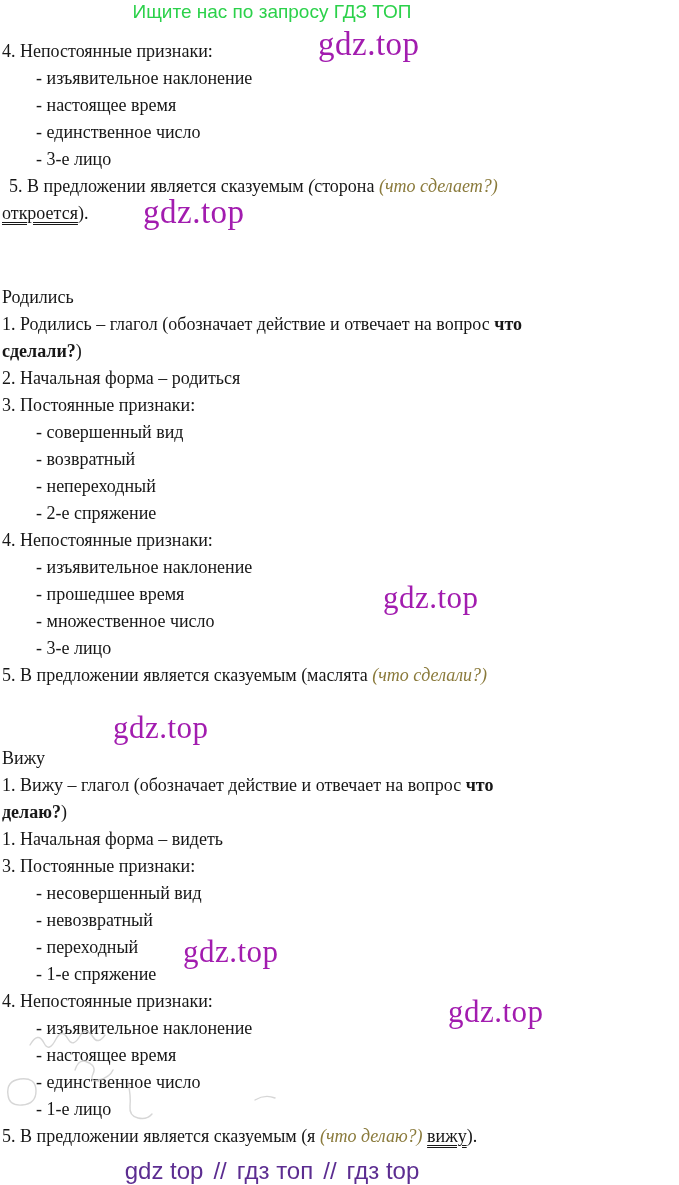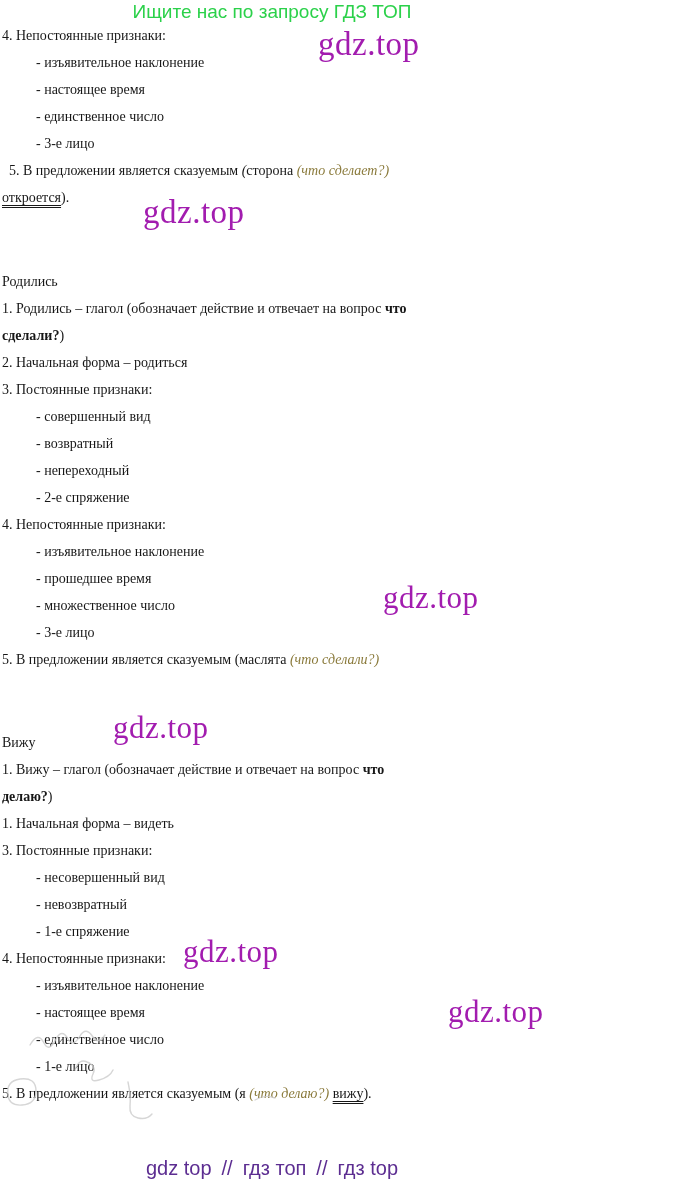--- a/index.html
+++ b/index.html
@@ -19,24 +19,24 @@
     left: 0;
     width: 100%;
     text-align: center;
     font-family: "Liberation Sans", sans-serif;
     font-size: 19px;
     font-weight: 500;
     color: #2bd14a;
   }
   .content {
     position: absolute;
-    top: 22px;
+    top: 38px;
     left: 2px;
     right: 0;
-    font-size: 14px;
+    font-size: 18px;
   }
   .section[data-idx="0"] { margin-bottom: 57px; }
   .section[data-idx="1"] { margin-bottom: 56px; }
   .line {
     height: 27px;
     line-height: 27px;
     white-space: pre;
   }
   .line.i1 { padding-left: 34px; }
   .line.i2 { padding-left: 7px; }
@@ -68,21 +68,21 @@
     top: 0;
     pointer-events: none;
   }
   .footer {
     position: absolute;
     top: 1157px;
     left: 0;
     width: 100%;
     text-align: center;
     font-family: "Liberation Sans", sans-serif;
-    font-size: 20px;
+    font-size: 24px;
     font-weight: 500;
     color: #5c2d91;
   }
   .footer span { margin: 0 5px; }
 </style>
 </head>
 <body>
 
 <div class="page">
 
@@ -116,20 +116,21 @@
         <div class="line"><span class="seg">5. В предложении является сказуемым (маслята </span><span class="seg seg-q">(что сделали?)</span></div>
       </div>
       <div class="section" data-idx="2">
         <div class="line"><span class="seg">Вижу</span></div>
         <div class="line"><span class="seg">1. Вижу – глагол (обозначает действие и отвечает на вопрос </span><span class="seg seg-b">что</span></div>
         <div class="line"><span class="seg seg-b">делаю?</span><span class="seg">)</span></div>
         <div class="line"><span class="seg">1. Начальная форма – видеть</span></div>
         <div class="line"><span class="seg">3. Постоянные признаки:</span></div>
         <div class="line i1"><span class="seg">- несовершенный вид</span></div>
         <div class="line i1"><span class="seg">- невозвратный</span></div>
+        <div class="line i1"><span class="seg">- переходный</span></div>
         <div class="line i1"><span class="seg">- 1-е спряжение</span></div>
         <div class="line"><span class="seg">4. Непостоянные признаки:</span></div>
         <div class="line i1"><span class="seg">- изъявительное наклонение</span></div>
         <div class="line i1"><span class="seg">- настоящее время</span></div>
         <div class="line i1"><span class="seg">- единственное число</span></div>
         <div class="line i1"><span class="seg">- 1-е лицо</span></div>
         <div class="line"><span class="seg">5. В предложении является сказуемым (я </span><span class="seg seg-q">(что делаю?)</span><span class="seg"> </span><span class="seg seg-u">вижу</span><span class="seg">).</span></div>
       </div>
     </div>
 

